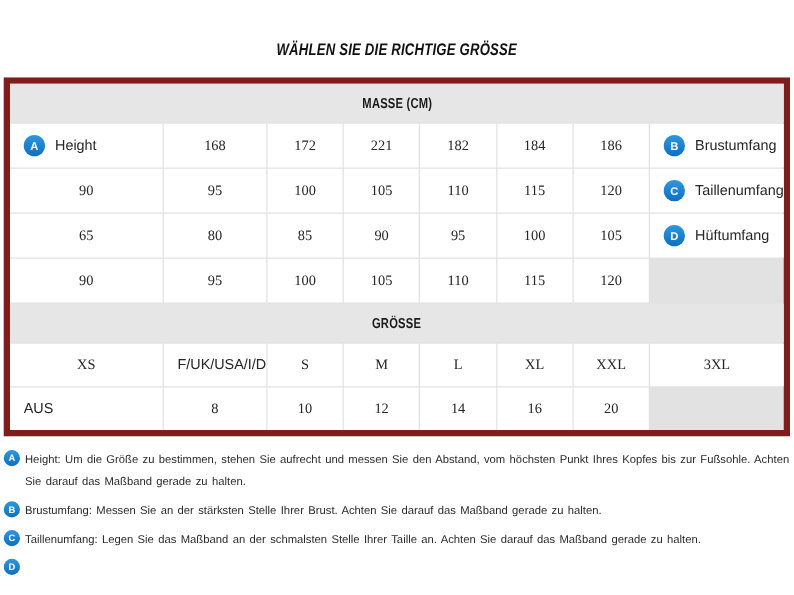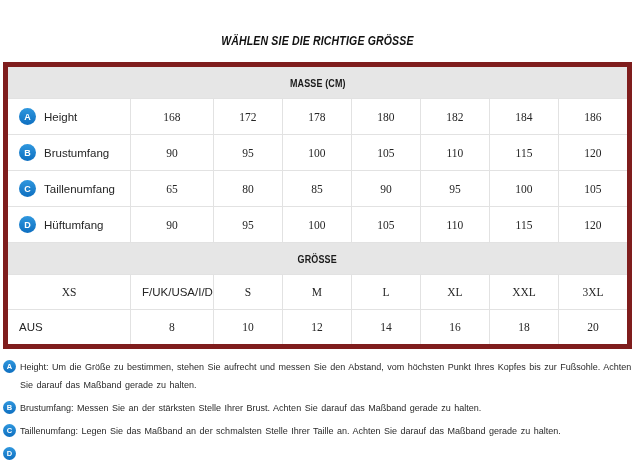--- a/index.html
+++ b/index.html
@@ -109,22 +109,21 @@
     <div class="section-header">
       <span class="condensed">MASSE (CM)</span>
     </div>
 
     <div class="cell label-cell">
       <span class="badge">A</span>
       <span>Height</span>
     </div>
     <div class="cell val-cell">168</div>
     <div class="cell val-cell">172</div>
-    <div class="cell val-cell">178</div>
-    <div class="cell val-cell">180</div>
+    <div class="cell val-cell">221</div>
     <div class="cell val-cell">182</div>
     <div class="cell val-cell">184</div>
     <div class="cell val-cell">186</div>
 
     <div class="cell label-cell">
       <span class="badge">B</span>
       <span>Brustumfang</span>
     </div>
     <div class="cell val-cell">90</div>
     <div class="cell val-cell">95</div>
@@ -170,21 +169,20 @@
     <div class="cell val-cell">XL</div>
     <div class="cell val-cell">XXL</div>
     <div class="cell val-cell">3XL</div>
 
     <div class="cell label-cell">AUS</div>
     <div class="cell val-cell">8</div>
     <div class="cell val-cell">10</div>
     <div class="cell val-cell">12</div>
     <div class="cell val-cell">14</div>
     <div class="cell val-cell">16</div>
-    <div class="cell val-cell">18</div>
     <div class="cell val-cell">20</div>
 
   </div>
 
   <div class="footnotes">
     <div class="footnote">
       <span class="fbadge">A</span>
       <span class="ftext">Height: Um die Größe zu bestimmen, stehen Sie aufrecht und messen Sie den Abstand, vom höchsten Punkt Ihres Kopfes bis zur Fußsohle. Achten Sie darauf das Maßband gerade zu halten.</span>
     </div>
     <div class="footnote">

